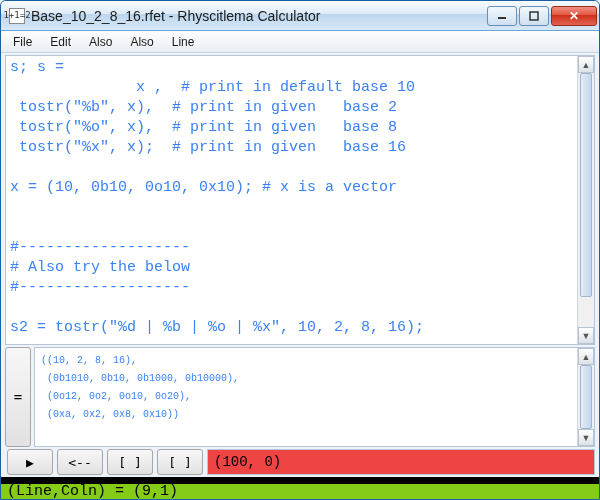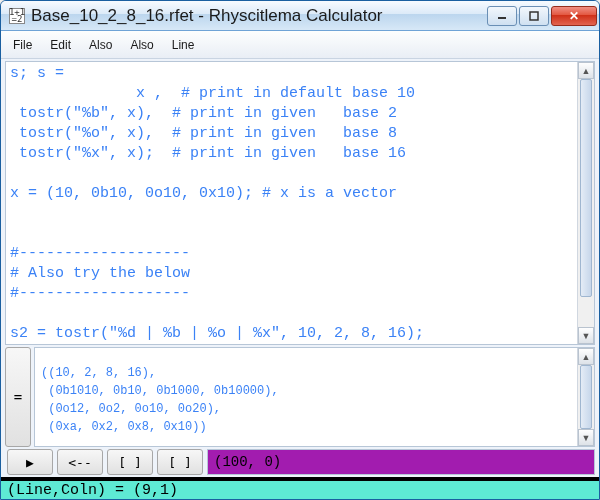--- a/index.html
+++ b/index.html
@@ -34,28 +34,28 @@
   .app-icon {
     width: 16px; height: 16px;
     background: #fff;
     border: 1px solid #888;
     margin-right: 6px;
     font-size: 9px;
     line-height: 7px;
     font-family: monospace;
     color: #333;
     display: flex;
-    flex-direction: column;
+    flex-direction: row;
     justify-content: center;
     align-items: center;
   }
   .title-text {
     flex: 1;
     color: #1b1b1b;
-    font-size: 17px;
+    font-size: 14px;
     white-space: nowrap;
     overflow: hidden;
   }
   .win-controls { display: flex; }
   .win-btn {
     width: 30px; height: 20px;
     margin-left: 2px;
     border: 1px solid #6a8fb5;
     border-radius: 3px;
     background: linear-gradient(to bottom, #f2f7fc, #cfe0f1);
@@ -67,21 +67,21 @@
     width: 46px;
     background: linear-gradient(to bottom, #f08f84 0%, #e2563f 45%, #cf3018 46%, #e26450 100%);
     border-color: #962c1c;
     color: #fff;
     font-weight: bold;
     font-size: 12px;
   }
   .win-btn.min svg, .win-btn.max svg { width: 10px; height: 10px; }
   
   .menubar {
-    height: 28px;
+    height: 22px;
     background: linear-gradient(to bottom, #fdfefe, #e9eef5);
     border-bottom: 1px solid #c9d4e2;
     display: flex;
     align-items: center;
     padding: 0 4px;
     font-size: 12px;
     color: #1a1a1a;
   }
   .menu-item {
     padding: 2px 8px;
@@ -148,21 +148,21 @@
     border: 1px solid #a7a7a7;
     background: linear-gradient(to bottom,#f7f7f7,#e1e1e1);
     display: flex; align-items: center; justify-content: center;
     font-family: monospace; font-size: 14px;
     margin-right: 3px;
     border-radius: 3px;
   }
   .outpane {
     flex: 1;
   }
-  .outpane .code { font-size: 12px; line-height: 18px; padding:16px 6px; }
+  .outpane .code { font-size: 10px; line-height: 18px; padding:4px 6px; }
   
   .btnrow {
     height: 26px;
     display: flex;
     align-items: stretch;
     gap: 4px;
     padding-left: 2px;
   }
   .tool-btn {
     min-width: 46px;
@@ -170,31 +170,31 @@
     border: 1px solid #a7a7a7;
     border-radius: 3px;
     background: linear-gradient(to bottom,#f7f7f7,#e1e1e1);
     display: flex; align-items: center; justify-content: center;
     font-family: "Consolas", monospace;
     font-size: 13px;
   }
   .btnrow .display {
     flex: 1;
     border: 1px solid #b7c6d7;
-    background: #a21caf;
+    background: #ef4444;
     padding: 3px 6px;
     font-family: "Consolas","Courier New",monospace;
     font-size: 14px;
     display: flex; align-items: center;
   }
   
   .statusbar {
     height: 22px;
-    border-top: 4px solid #000000;
-    background: #5eead4;
+    border-top: 7px solid #000000;
+    background: #84cc16;
     display: flex;
     align-items: center;
     padding: 0 6px;
     font-family: "Consolas","Courier New",monospace;
     font-size: 15px;
     color: #000;
   }
 </style>
 </head>
 <body>

